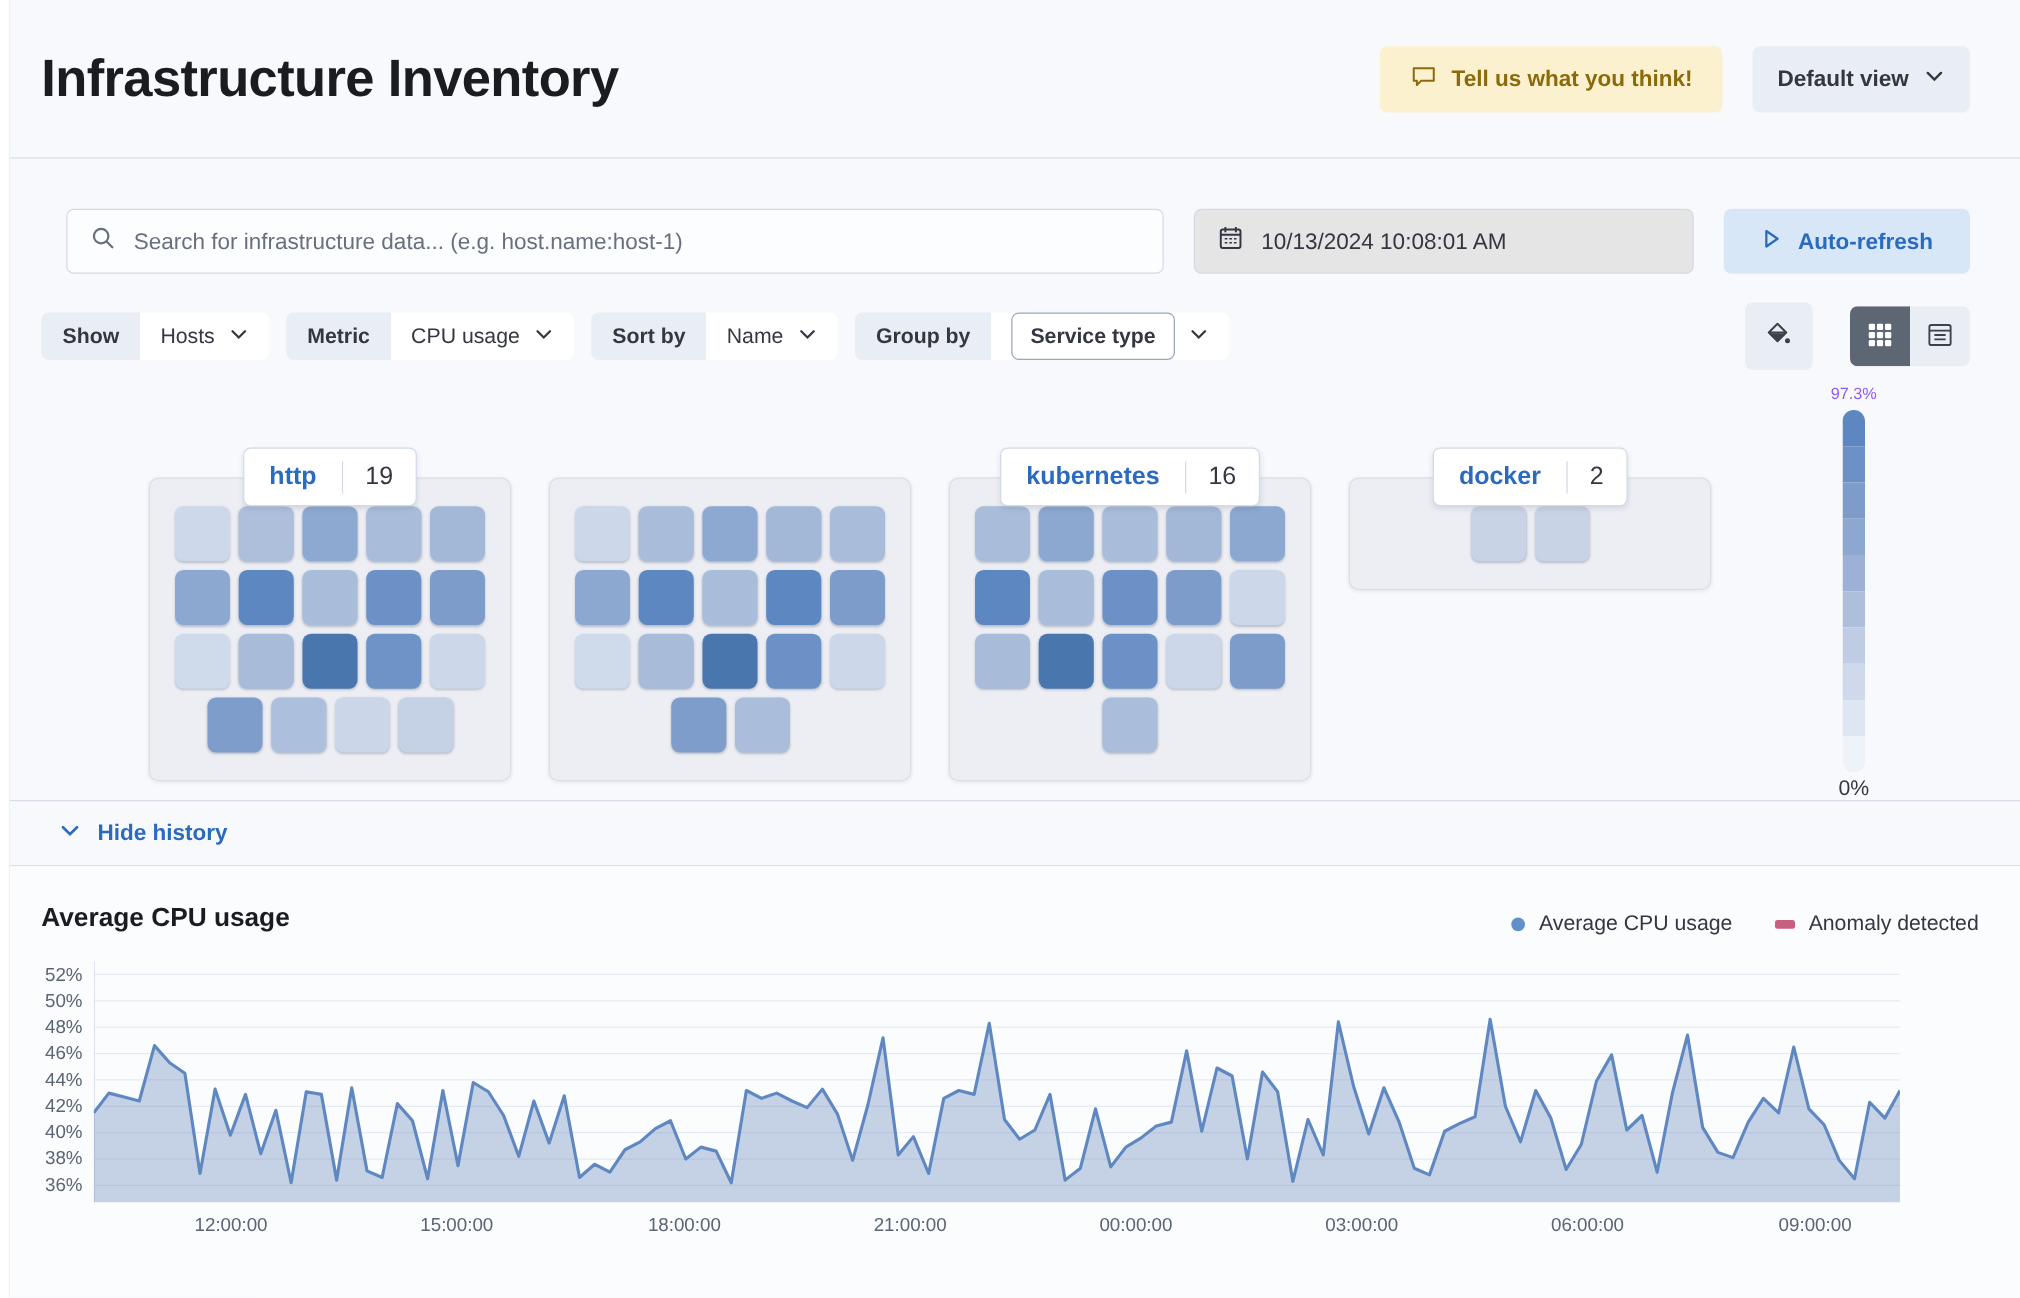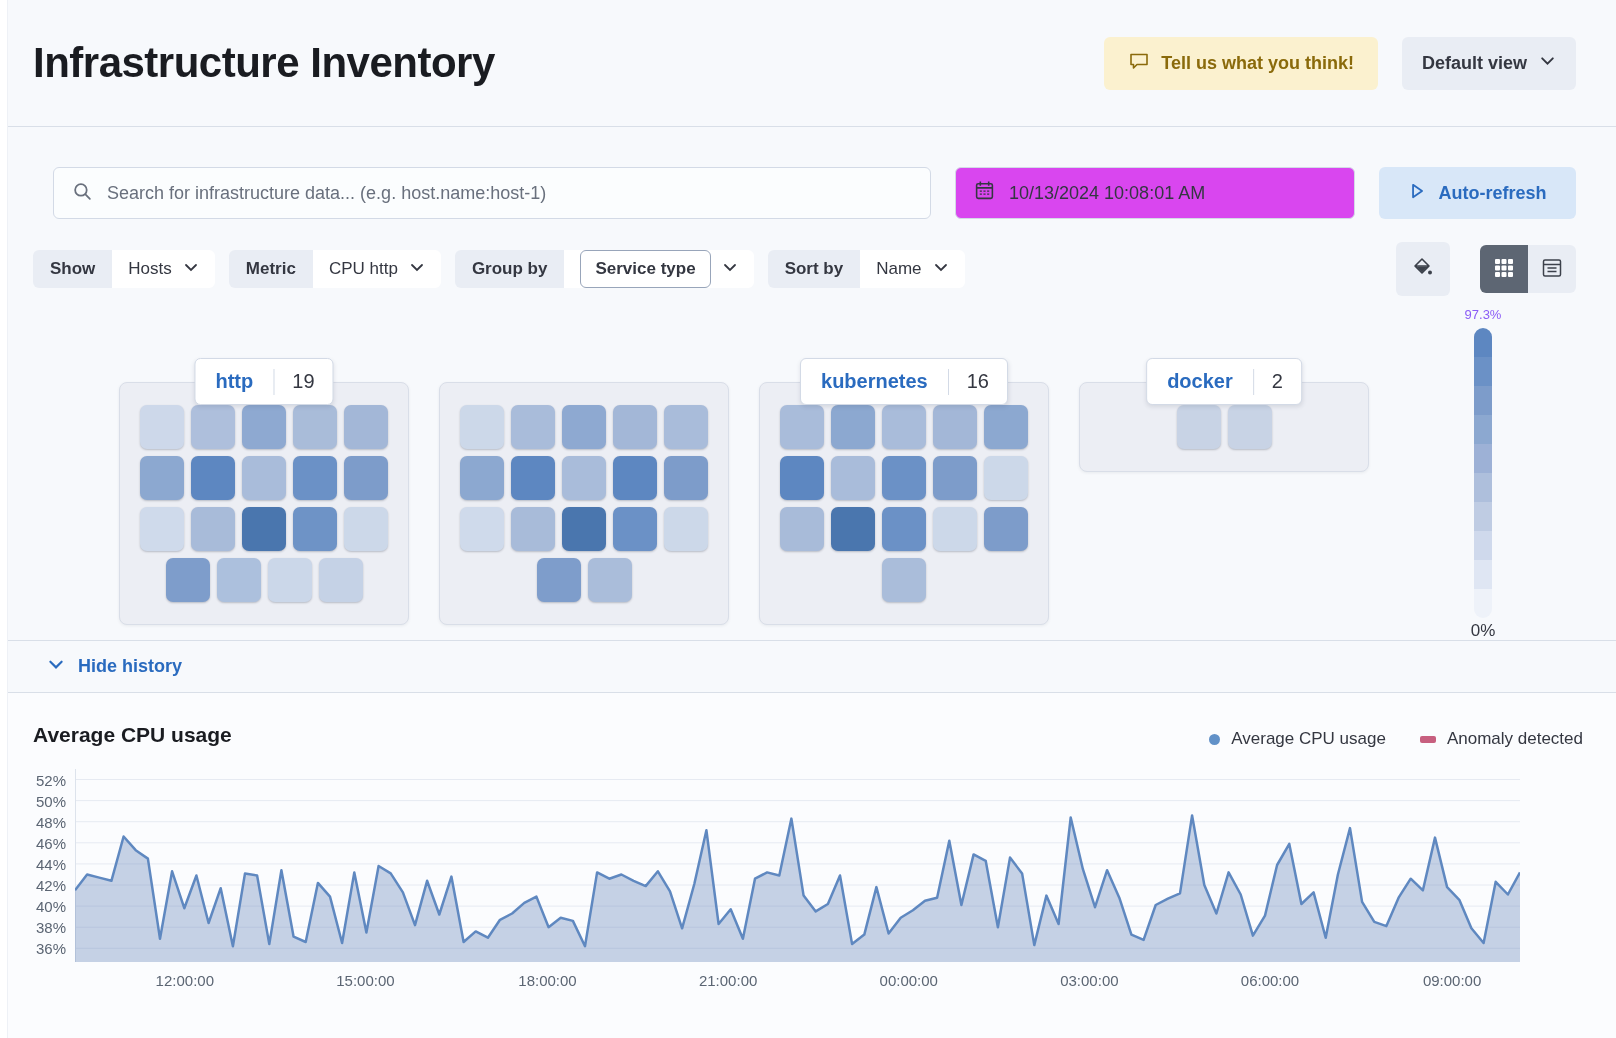--- a/index.html
+++ b/index.html
@@ -22,21 +22,21 @@
   .view-btn { display:flex; align-items:center; gap:12px; background:#e9edf4; color:#343741;
     font-size:18px; font-weight:600; border:none; border-radius:6px; padding:0 20px; height:53px; cursor:pointer; }
 
   
   .toolbar { display:flex; gap:24px; margin:40px 40px 0 33px; height:52px;padding-left:20px; }
   .search-box { flex:1; display:flex; align-items:center; gap:14px; background:#fbfdfe;
     border:1px solid #d3dae6; border-radius:6px; padding:0 18px; }
   .search-box input { border:none; outline:none; background:transparent; width:100%;
     font-size:18px; color:#343741; font-family:"Liberation Sans",sans-serif; }
   .search-box input::placeholder { color:#69707d; }
-  .date-box { width:400px; display:flex; align-items:center; gap:14px; background:#d946ef;
+  .date-box { width:400px; display:flex; align-items:center; gap:14px; background:#e5e5e5;
     border:1px solid #d3dae6; border-radius:6px; padding:0 18px; font-size:18px; color:#343741; }
   .refresh-btn { width:197px; display:flex; align-items:center; justify-content:center; gap:12px;
     background:#d8e7f8; color:#2a6bbf; font-size:18px; font-weight:600; border:none; border-radius:6px; cursor:pointer; }
 
   
   .filter-row { display:flex; align-items:center; margin:26px 40px 0 33px; height:48px; }
   .chips { display:flex; gap:14px; flex:1; }
   .chip { display:flex; align-items:stretch; border-radius:6px; overflow:visible; }
   .chip-label { background:#e9edf4; border-radius:6px 0 0 6px; display:flex; align-items:center;
     padding:0 17px; font-size:17px; font-weight:700; color:#343741; }
@@ -152,39 +152,39 @@
         <div class="chip-value">
           <span>Hosts</span>
           <span><svg width="16" height="16" viewBox="0 0 16 16" fill="none" stroke="#343741" stroke-width="1.8" stroke-linecap="round">
               <polyline points="3,6 8,11 13,6"></polyline>
             </svg></span>
         </div>
       </div>
       <div class="chip">
         <span class="chip-label">Metric</span>
         <div class="chip-value">
-          <span>CPU http</span>
+          <span>CPU usage</span>
+          <span><svg width="16" height="16" viewBox="0 0 16 16" fill="none" stroke="#343741" stroke-width="1.8" stroke-linecap="round">
+              <polyline points="3,6 8,11 13,6"></polyline>
+            </svg></span>
+        </div>
+      </div>
+      <div class="chip">
+        <span class="chip-label">Sort by</span>
+        <div class="chip-value">
+          <span>Name</span>
           <span><svg width="16" height="16" viewBox="0 0 16 16" fill="none" stroke="#343741" stroke-width="1.8" stroke-linecap="round">
               <polyline points="3,6 8,11 13,6"></polyline>
             </svg></span>
         </div>
       </div>
       <div class="chip">
         <span class="chip-label">Group by</span>
         <div class="chip-value">
           <span class="boxed">Service type</span>
-          <span><svg width="16" height="16" viewBox="0 0 16 16" fill="none" stroke="#343741" stroke-width="1.8" stroke-linecap="round">
-              <polyline points="3,6 8,11 13,6"></polyline>
-            </svg></span>
-        </div>
-      </div>
-      <div class="chip">
-        <span class="chip-label">Sort by</span>
-        <div class="chip-value">
-          <span>Name</span>
           <span><svg width="16" height="16" viewBox="0 0 16 16" fill="none" stroke="#343741" stroke-width="1.8" stroke-linecap="round">
               <polyline points="3,6 8,11 13,6"></polyline>
             </svg></span>
         </div>
       </div>
     </div>
   <button class="icon-btn">
     <span>
       <svg width="24" height="24" viewBox="0 0 24 24" fill="#3c414b">
         <path d="M11 3 L18 10 L11 17 L4 10 Z M4 10 h14" stroke="#3c414b" stroke-width="1.6" fill="none" stroke-linejoin="round"></path>

